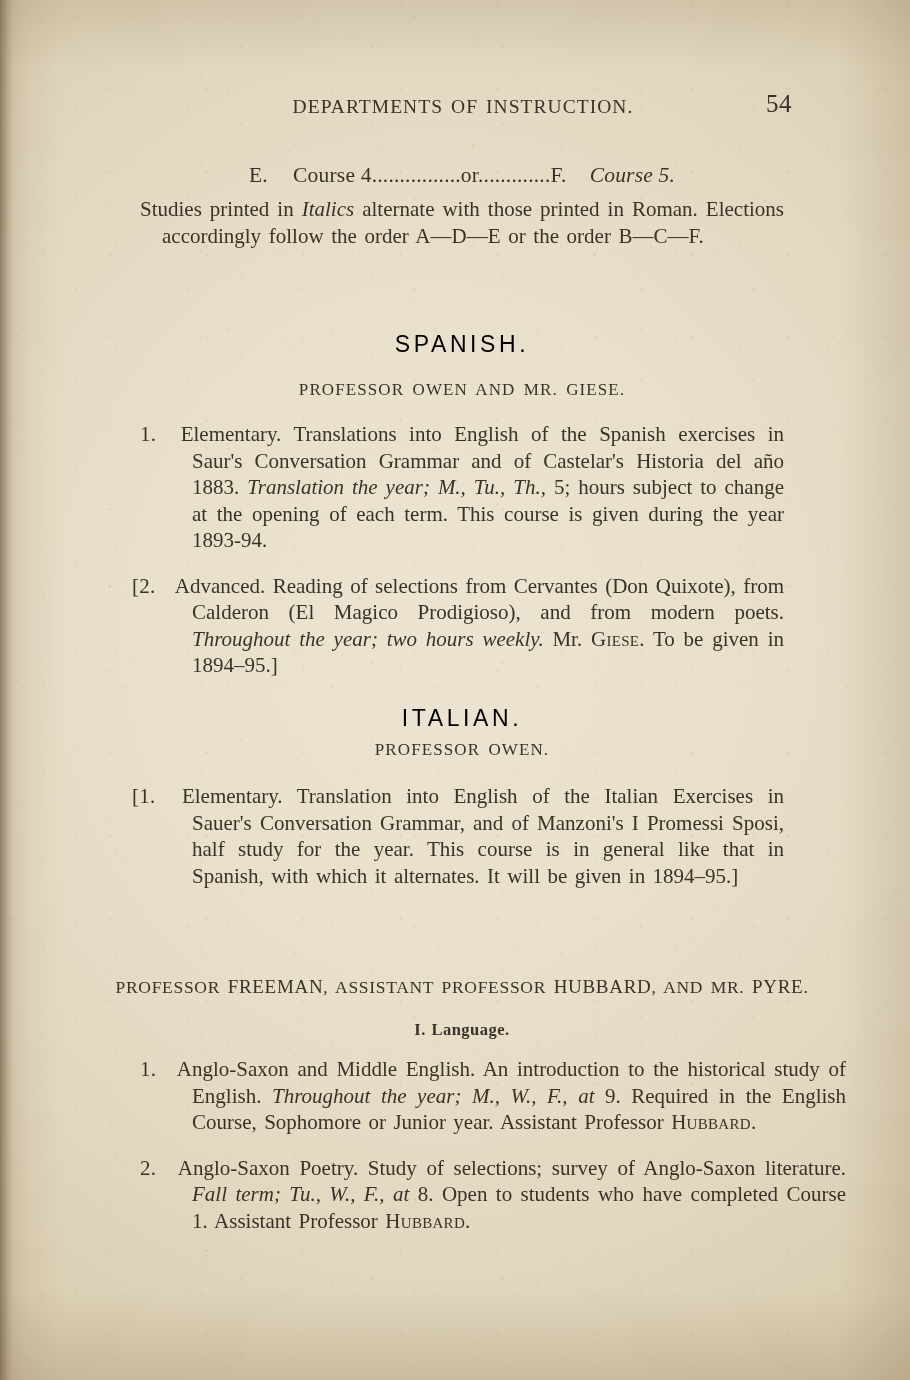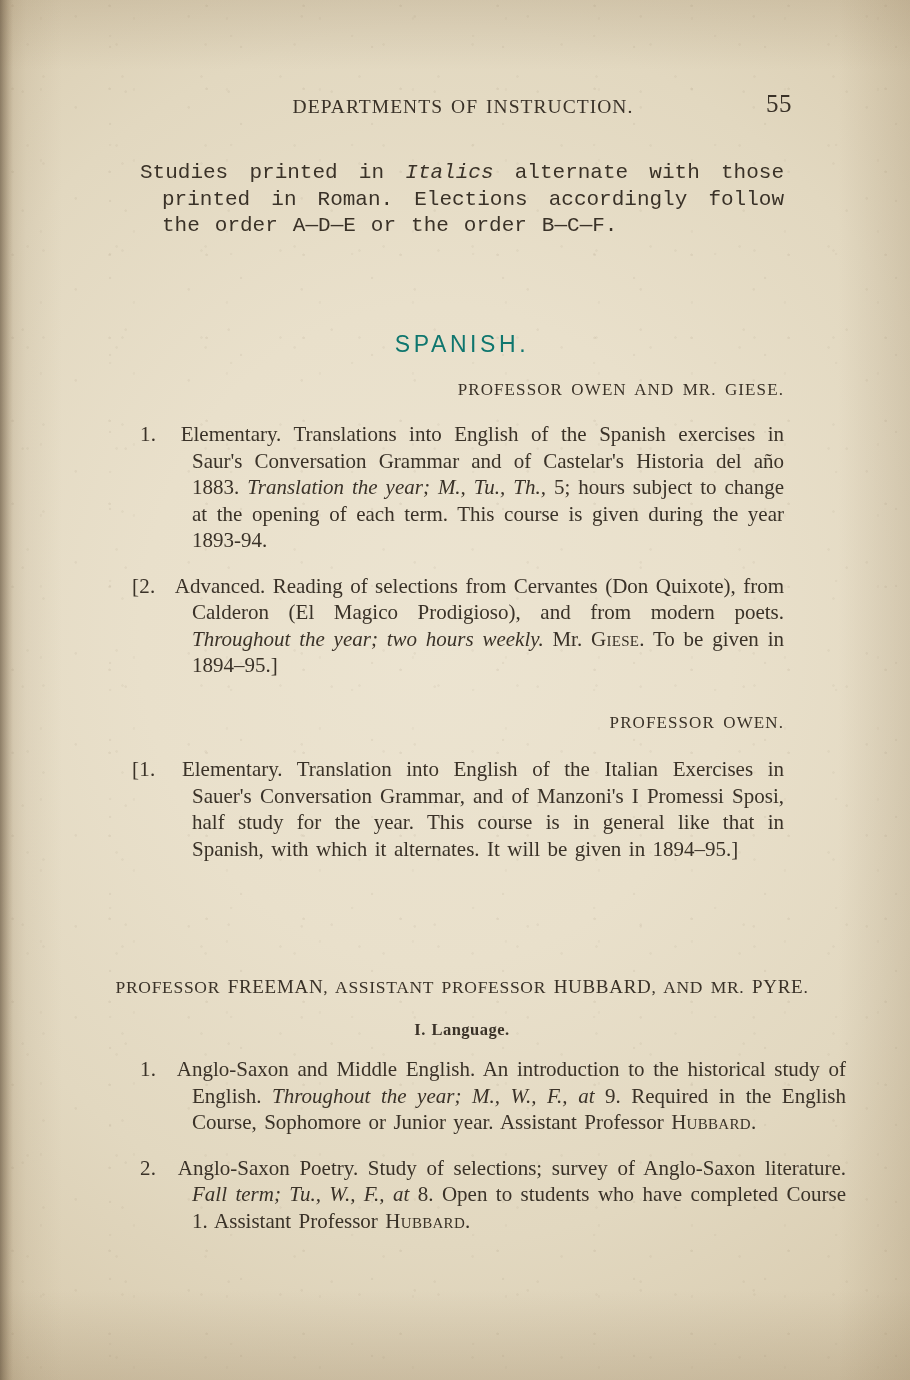--- a/index.html
+++ b/index.html
@@ -124,46 +124,45 @@
     white-space: nowrap;
     letter-spacing: .2px;
   }
   .leader-line .ital { font-style: italic; }
 
   .para {
     font-size: 21px;
     line-height: 26.5px;
     text-align: justify;
     word-spacing: 2.4px;
-    font-family: Liberation Mono, monospace;
   }
   .para .ital { font-style: italic; }
   
   .para.hang-sm {
     padding-left: 22px;
     text-indent: -22px;
   }
 
   
   .dept {
     text-align: center;
     font-size: 23px;
     letter-spacing: 3.6px;
     word-spacing: 4px;
     font-family: "Liberation Sans", sans-serif;
     font-weight: normal;
-    color: #0f766e;
+    color: #000000;
   }
   .dept.wide {
     font-size: 22.5px;
     letter-spacing: 2.2px;
   }
 
   .faculty {
-    text-align: right;
+    text-align: center;
     font-size: 17px;
     letter-spacing: 1.1px;
     word-spacing: 3px;
   }
   .faculty-wide {
     text-align: center;
     font-size: 17.5px;
     letter-spacing: .7px;
     word-spacing: 2.5px;
     white-space: nowrap;
@@ -196,25 +195,32 @@
 <div class="page">
   <div class="paper-base"></div>
   <div class="paper-grain"></div>
   <div class="paper-warm"></div>
   <div class="scan-edge"></div>
 
   <div class="content">
 
     <div class="runhead">
       <div class="runhead-title">DEPARTMENTS OF INSTRUCTION.</div>
-      <div class="runhead-folio">55</div>
+      <div class="runhead-folio">54</div>
     </div>
 
     <div class="block" style="top:152px;">
 
+      <div class="leader-line" style="margin-top:11px; text-align:center;">
+        <span>E.</span>
+        <span style="display:inline-block;width:14px;"></span>
+        <span>Course 4</span><span>................</span><span>or</span><span>.............</span><span>F.</span>
+        <span style="display:inline-block;width:12px;"></span>
+        <span class="ital">Course 5.</span>
+      </div>
 
       <div class="para hang-sm" style="margin-top:8px;">
         <span>Studies printed in </span><span class="ital">Italics</span><span> alternate with those printed in Roman.  Elections accordingly follow the order A—D—E or the order B—C—F.</span>
       </div>
     </div>
 
     <div class="block" style="top:331px;">
       <div class="dept">SPANISH.</div>
       <div class="faculty" style="margin-top:22px;">PROFESSOR OWEN AND MR. GIESE.</div>
 
@@ -223,20 +229,21 @@
         <span style="display:inline-block;width:12px;"></span><span>Elementary.  Translations into English of the Spanish exercises in Saur's Conversation Grammar and of Castelar's Historia del año 1883.  </span><span class="ital">Translation the year; M., Tu., Th.,</span><span> 5; hours subject to change at the opening of each term.  This course is given during the year 1893-94.</span>
       </div>
 
       <div class="entry brk" style="margin-top:19px;">
         <span class="num">[2.</span>
         <span style="display:inline-block;width:12px;"></span><span>Advanced.  Reading of selections from Cervantes (Don Quixote), from Calderon (El Magico Prodigioso), and from modern poets.  </span><span class="ital">Throughout the year; two hours weekly.</span><span>  Mr. </span><span class="sc">Giese</span><span>.  To be given in 1894–95.]</span>
       </div>
     </div>
 
     <div class="block" style="top:705px;">
+      <div class="dept">ITALIAN.</div>
       <div class="faculty" style="margin-top:8px;">PROFESSOR OWEN.</div>
 
       <div class="entry brk" style="margin-top:23px;">
         <span class="num">[1.</span>
         <span style="display:inline-block;width:12px;"></span><span>Elementary.  Translation into English of the Italian Exercises in Sauer's Conversation Grammar, and of Manzoni's I Promessi Sposi, half study for the year.  This course is in general like that in Spanish, with which it alternates.  It will be given in 1894–95.]</span>
       </div>
     </div>
 
     <div class="block" style="top:962px; left:78px; width:768px;">
 

